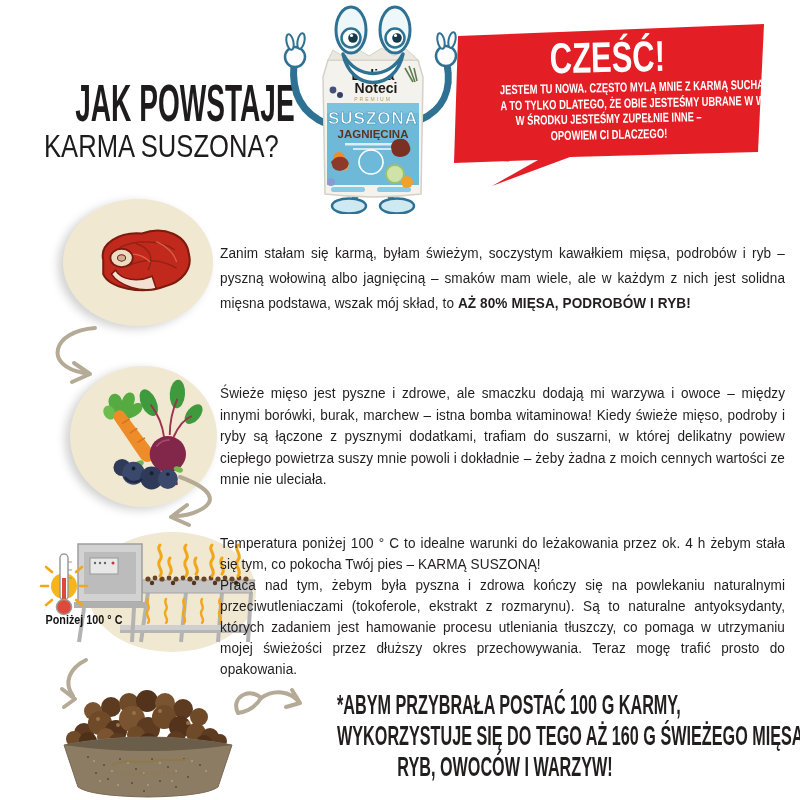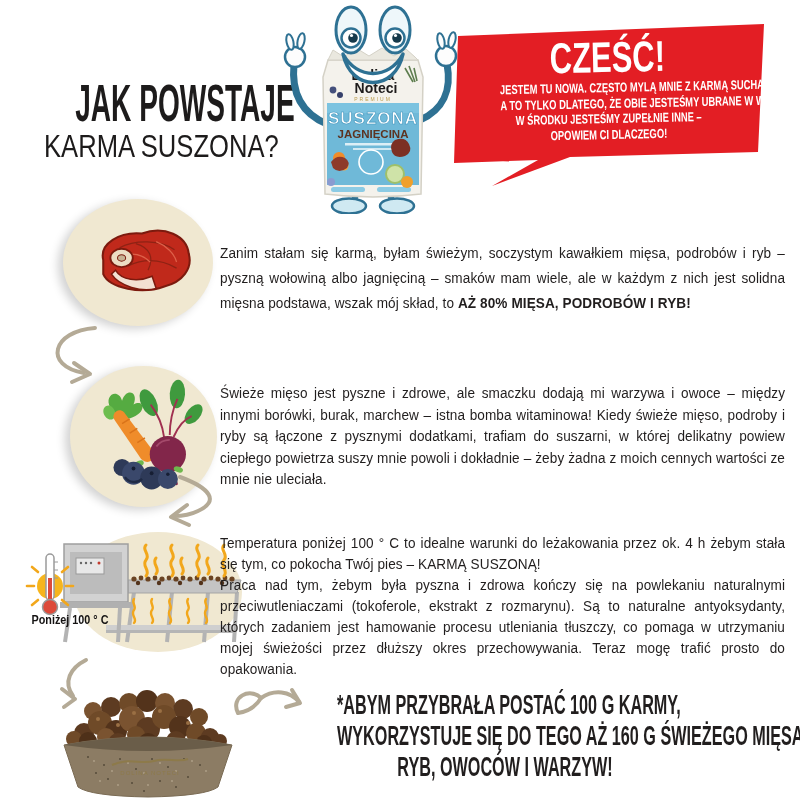--- a/index.html
+++ b/index.html
@@ -28,21 +28,21 @@
   #circle-veg{left:70px;top:366px;width:147px;height:141px;}
   
   .para{position:absolute;left:220px;width:645px;transform:scaleX(0.876);
         transform-origin:left top;font-size:15.5px;text-align:justify;
         letter-spacing:0.1px;color:#211e1e;}
   #para-1{top:240px;line-height:25px;}
   #para-2{top:382px;line-height:21.5px;}
   #para-3{top:532px;line-height:21px;white-space:pre-line;}
   .para b{font-weight:bold;}
   
-  .dryer{position:absolute;left:10px;top:528px;width:235px;height:132px;}
+  .dryer{position:absolute;left:24px;top:528px;width:235px;height:132px;}
   .dryer-label{position:absolute;left:0px;top:84px;width:120px;text-align:center;
                font-size:13.5px;font-weight:bold;white-space:nowrap;
                transform:scaleX(0.80);color:#151313;}
   
   .bowl{position:absolute;left:48px;top:660px;width:200px;height:140px;}
   
   .footer{position:absolute;left:225px;top:690px;width:560px;}
   .footer-line{font-size:27px;font-weight:bold;line-height:31px;text-align:center;
                white-space:nowrap;transform:scaleX(0.60);color:#211e1e;}
   

